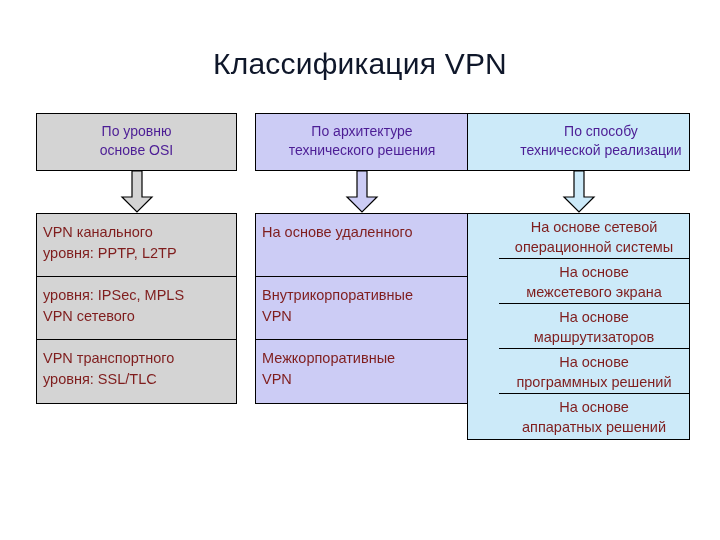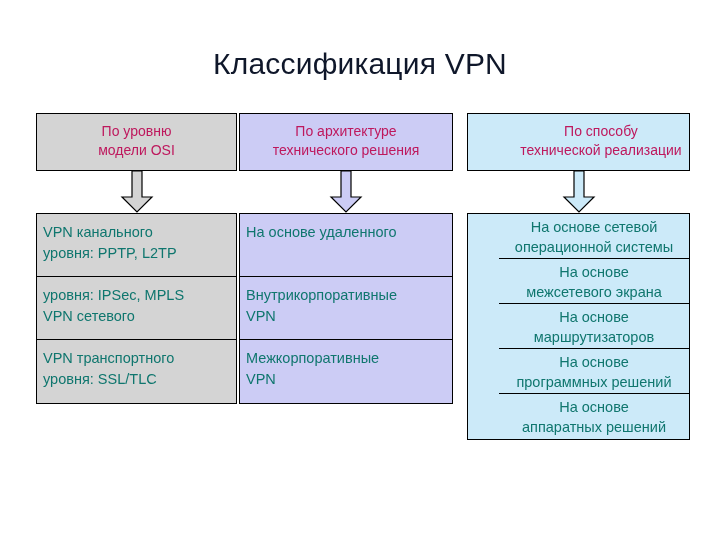--- a/index.html
+++ b/index.html
@@ -36,31 +36,31 @@
     letter-spacing: 0.2px;
     white-space: nowrap;
   }
 
   
   .column {
     position: absolute;
     top: 113px;
   }
   .col-1 { left: 36px;  width: 201px; }
-  .col-2 { left: 239px; width: 214px; }
+  .col-2 { left: 255px; width: 214px; }
   .col-3 { left: 467px; width: 223px; }
 
   
   .header-box {
     box-sizing: border-box;
     border: 1px solid #000000;
     text-align: center;
     font-size: 14px;
     line-height: 19px;
-    color: #be185d;
+    color: #4c1d95;
     padding: 8px 3px 7px 3px;
     height: 58px;
   }
   .col-1 .header-box { background: #d4d4d4; }
   .col-2 .header-box { background: #ccccf5; }
   .col-3 .header-box { background: #cceaf9; padding-left: 48px; }
 
   
   .arrow-wrap {
     height: 42px;
@@ -83,21 +83,21 @@
   }
   .col-1 .body-box { background: #d4d4d4; }
   .col-2 .body-box { background: #ccccf5; }
   .col-3 .body-box { background: #cceaf9; }
 
   .row {
     box-sizing: border-box;
     border-bottom: 1px solid #000000;
     font-size: 14.5px;
     line-height: 21px;
-    color: #0f766e;
+    color: #7f1d1d;
     padding: 8px 6px 6px 6px;
     height: 63px;
   }
   .row:last-child { border-bottom: none; }
 
   .col-3 .row {
     text-align: center;
     height: 45px;
     padding: 3px 4px 2px 4px;
     line-height: 20px;
@@ -110,21 +110,21 @@
 <body>
 
 <div id="slide">
 
   <div class="title">Классификация VPN</div>
 
   <div class="column col-1">
 
     <div class="header-box">
       <span class="row-text">По уровню</span>
-      <span class="row-text">модели OSI</span>
+      <span class="row-text">основе OSI</span>
     </div>
 
     <div class="arrow-wrap">
       <svg class="arrow" viewBox="0 0 36 42">
         <polygon points="13,0 23,0 23,26 33,26 18,41 3,26 13,26" fill="#d4d4d4" stroke="#000000" stroke-width="1.2"></polygon>
       </svg>
     </div>
 
     <div class="body-box">
       <div class="row">

